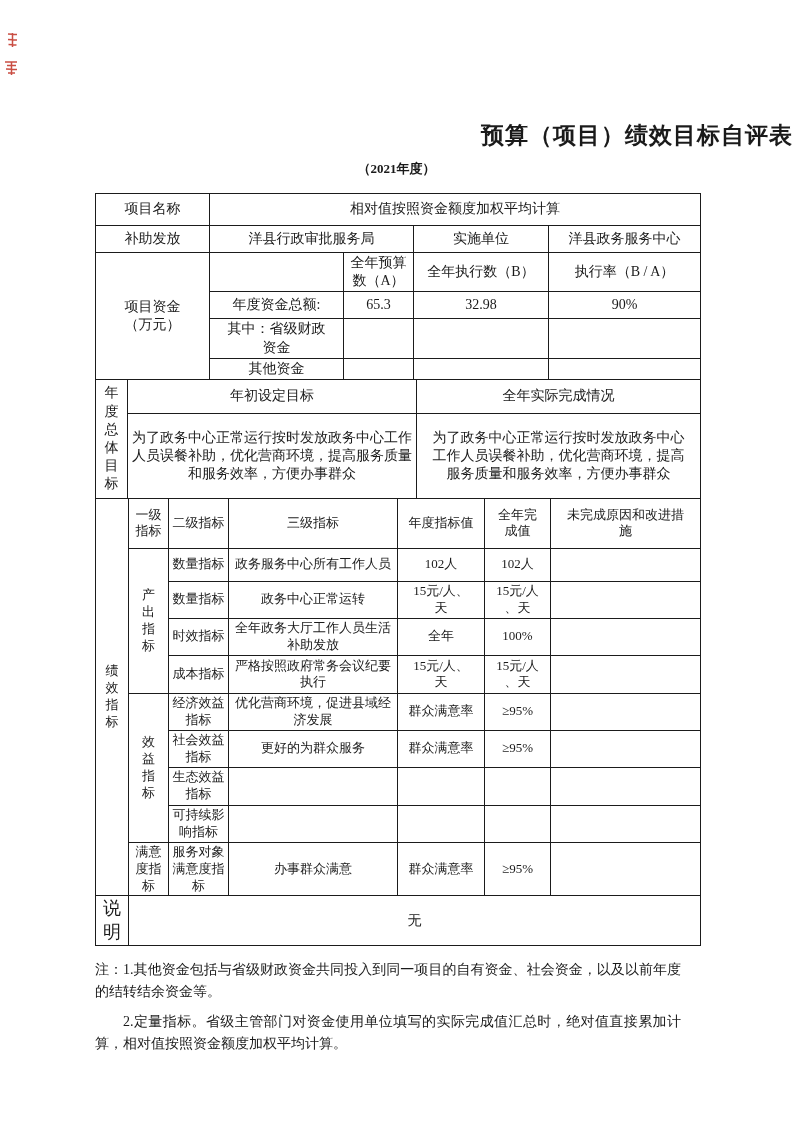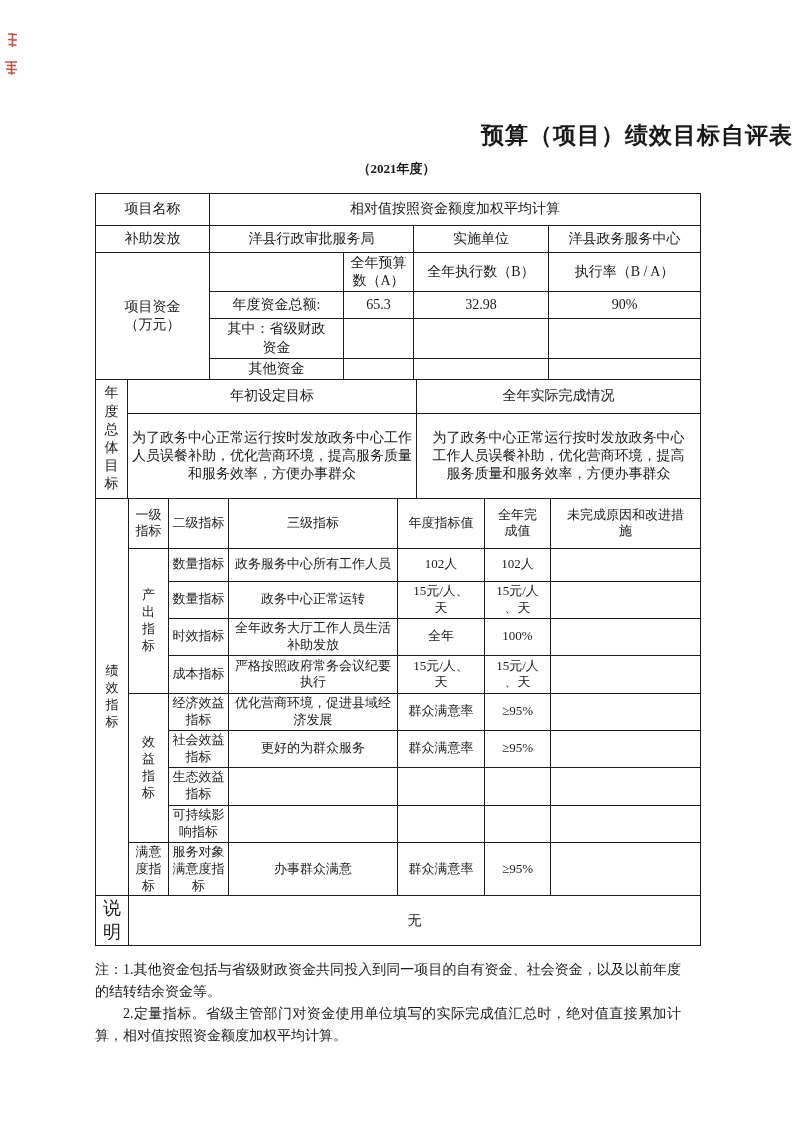--- a/index.html
+++ b/index.html
@@ -24,21 +24,21 @@
   .pl8{padding-left:8px;}
   .pl20{padding-left:20px;font-family:Liberation Serif, serif;}
   .pr5{padding-right:5px;margin-left:20px;}
   .goal-text{font-size:14px;line-height:21px;text-align:left;padding-left:6px;padding-right:2px;}
   .vlab{line-height:2.05;}
   .vlab-big{line-height:2.2;}
   .goal-lab{line-height:1.5;}
   .annual-col{text-align:left;padding-left:3px;}
   .notes{width:586px;margin-top:13px;font-size:14px;line-height:22px;text-align:justify;}
   .notes p{margin:0;}
-  .notes p.ind{text-indent:2em;}
+  .notes p.ind{text-indent:2em;margin-top:8px;}
   .red-mark{position:absolute;opacity:.9;}
   .red-mark.m1{left:5px;top:32px;}
   .red-mark.m2{left:3px;top:59px;}
 </style>
 </head>
 <body>
 
 <div class="sheet">
 
   <span class="red-mark m1">

